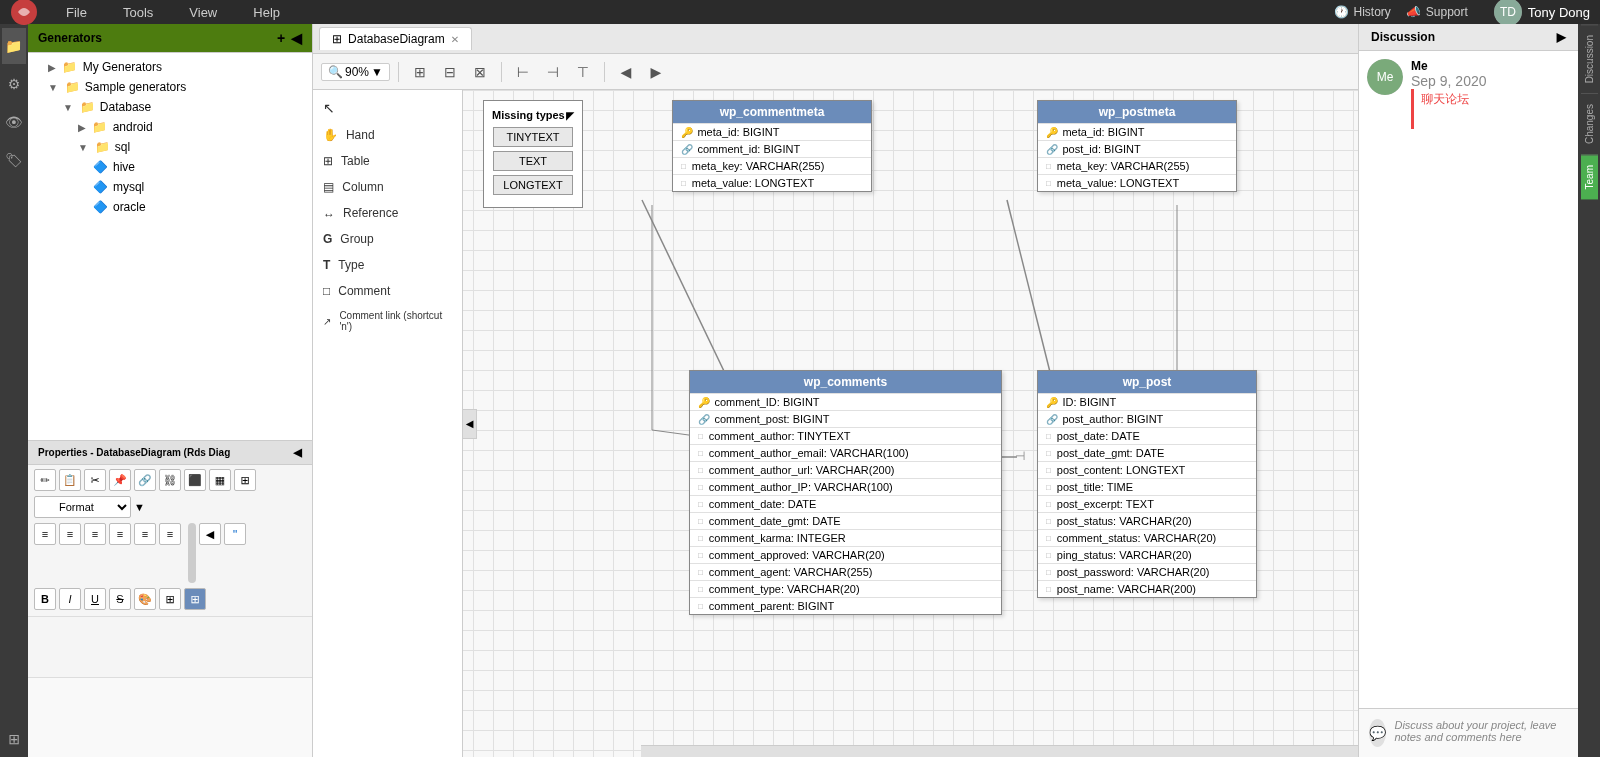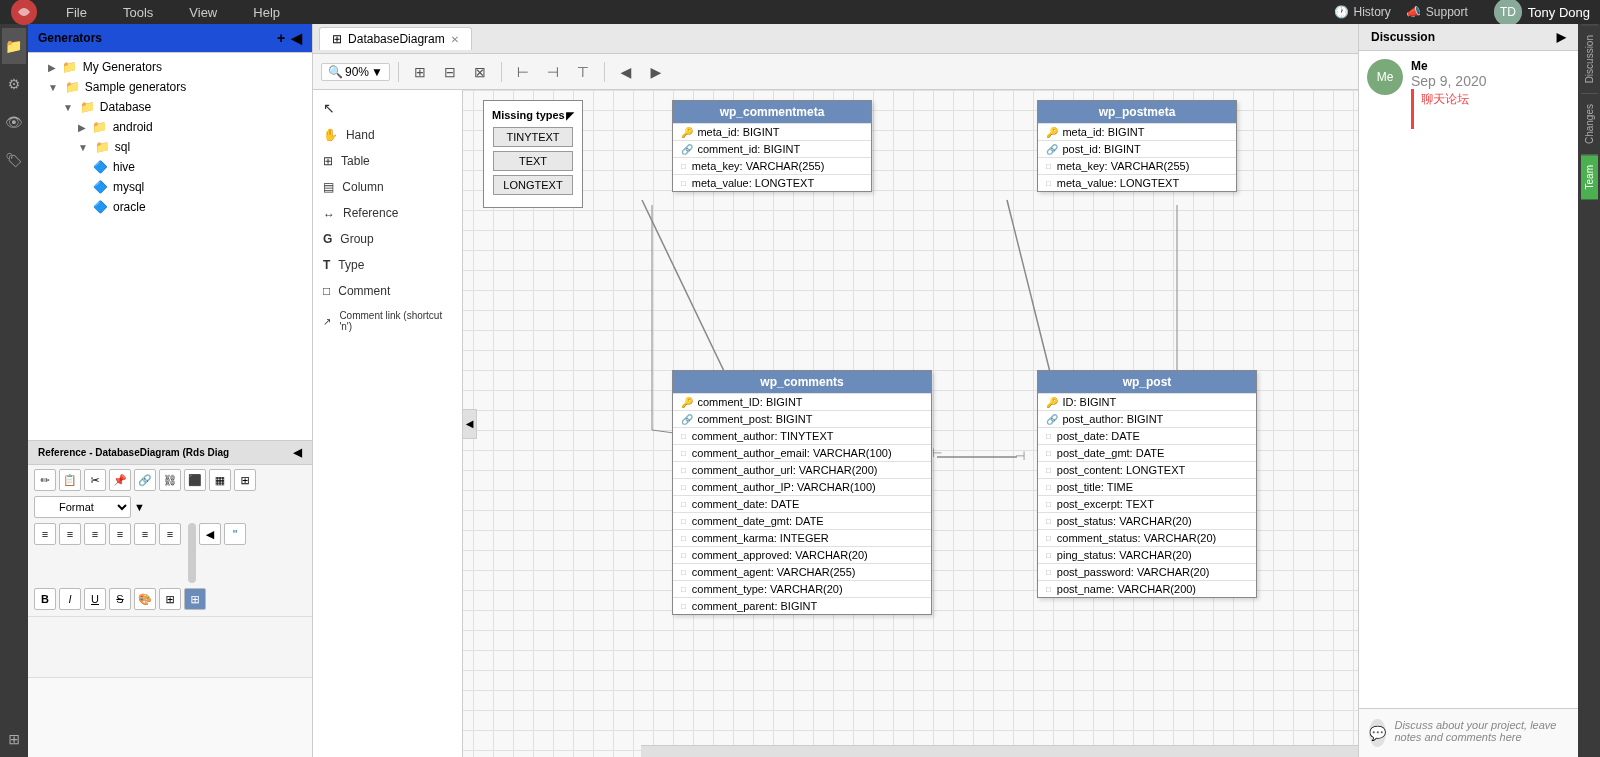--- a/index.html
+++ b/index.html
@@ -17,21 +17,21 @@
     
     #main-layout { display: flex; flex: 1; overflow: hidden; }
 
     
     #left-icons { width: 28px; background: #3a3a3a; display: flex; flex-direction: column; align-items: center; padding-top: 4px; gap: 2px; flex-shrink: 0; }
     #left-icons .licon { width: 24px; height: 36px; display: flex; align-items: center; justify-content: center; color: #aaa; cursor: pointer; font-size: 14px; }
     #left-icons .licon.active { color: #fff; background: #555; }
 
     
     #panel { width: 285px; background: #fff; border-right: 1px solid #ccc; display: flex; flex-direction: column; flex-shrink: 0; }
-    #panel-header { background: #1d4ed8; border-bottom: 1px solid #ccc; padding: 6px 10px; display: flex; align-items: center; justify-content: space-between; font-weight: bold; font-size: 12px; }
+    #panel-header { background: #4d7c0f; border-bottom: 1px solid #ccc; padding: 6px 10px; display: flex; align-items: center; justify-content: space-between; font-weight: bold; font-size: 12px; }
     #panel-header .ph-actions { display: flex; gap: 6px; }
     #panel-tree { flex: 1; overflow-y: auto; padding: 4px 0; }
     .tree-item { padding: 3px 10px; cursor: pointer; display: flex; align-items: center; gap: 5px; font-size: 12px; }
     .tree-folder-icon { color: #f0a030; font-size: 12px; }
     .tree-db-icon { color: #4a90d9; font-size: 12px; }
     .tree-expand { font-size: 10px; color: #666; margin-right: 2px; }
     .indent1 { padding-left: 20px; }
     .indent2 { padding-left: 35px; }
     .indent3 { padding-left: 50px; }
     .indent4 { padding-left: 65px; }
@@ -198,21 +198,21 @@
         <span>mysql</span>
       </div>
       <div class="tree-item indent4">
         <span class="tree-db-icon">🔷</span>
         <span>oracle</span>
       </div>
     </div>
 
     <div id="props-panel">
       <div id="props-header">
-        <span style="font-size:10px;">Reference - DatabaseDiagram (Rds Diag</span>
+        <span style="font-size:10px;">Properties - DatabaseDiagram (Rds Diag</span>
         <span>◀</span>
       </div>
       <div id="props-toolbar">
         <div style="display:flex;gap:3px;margin-bottom:2px;">
           <div class="ptbtn">✏</div>
           <div class="ptbtn">📋</div>
           <div class="ptbtn">✂</div>
           <div class="ptbtn">📌</div>
           <div class="ptbtn">🔗</div>
           <div class="ptbtn">⛓</div>
@@ -396,21 +396,21 @@
           <div class="db-table-row">
               <span class="col-nn">□</span>
               <span>meta_key: VARCHAR(255)</span>
             </div>
           <div class="db-table-row">
               <span class="col-nn">□</span>
               <span>meta_value: LONGTEXT</span>
             </div>
         </div>
 
-        <div class="db-table" style="left:195px;top:280px;width:260px;">
+        <div class="db-table" style="left:212px;top:280px;width:313px;">
           <div class="db-table-header">wp_comments</div>
           <div class="db-table-row">
               <span class="col-key">🔑</span>
               <span>comment_ID: BIGINT</span>
             </div>
           <div class="db-table-row">
               <span class="col-fk">🔗</span>
               <span>comment_post: BIGINT</span>
             </div>
           <div class="db-table-row">

